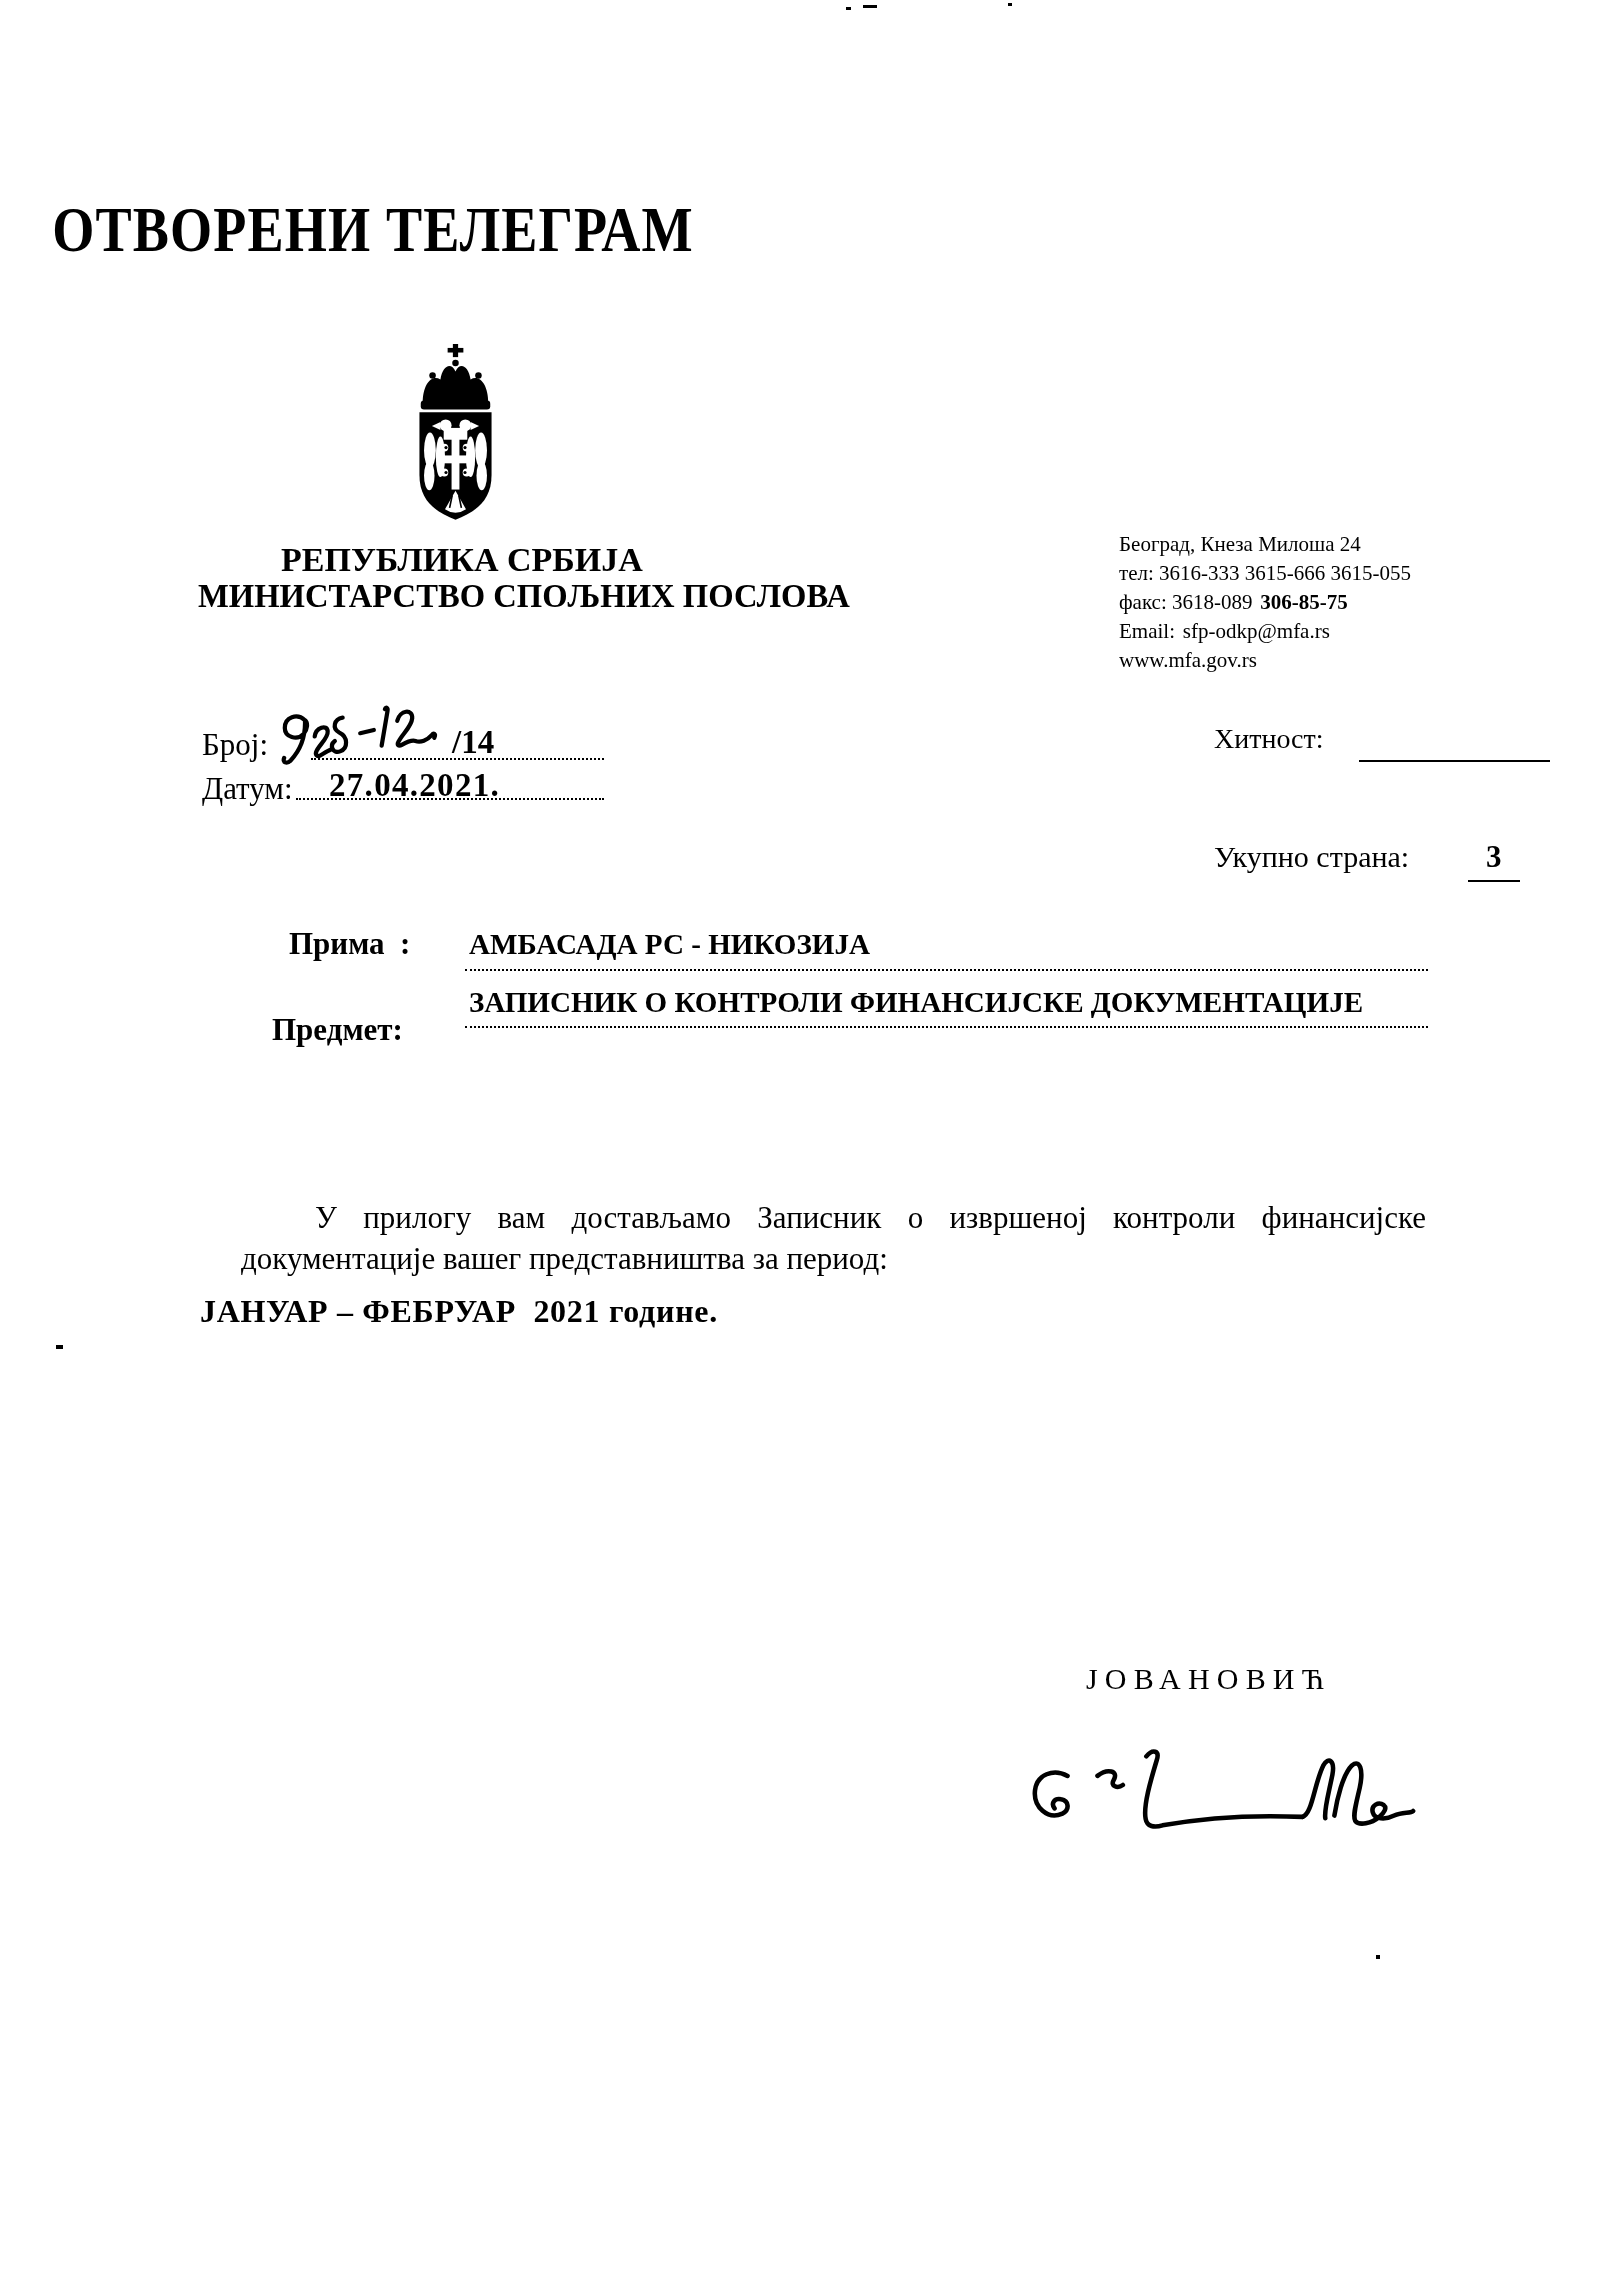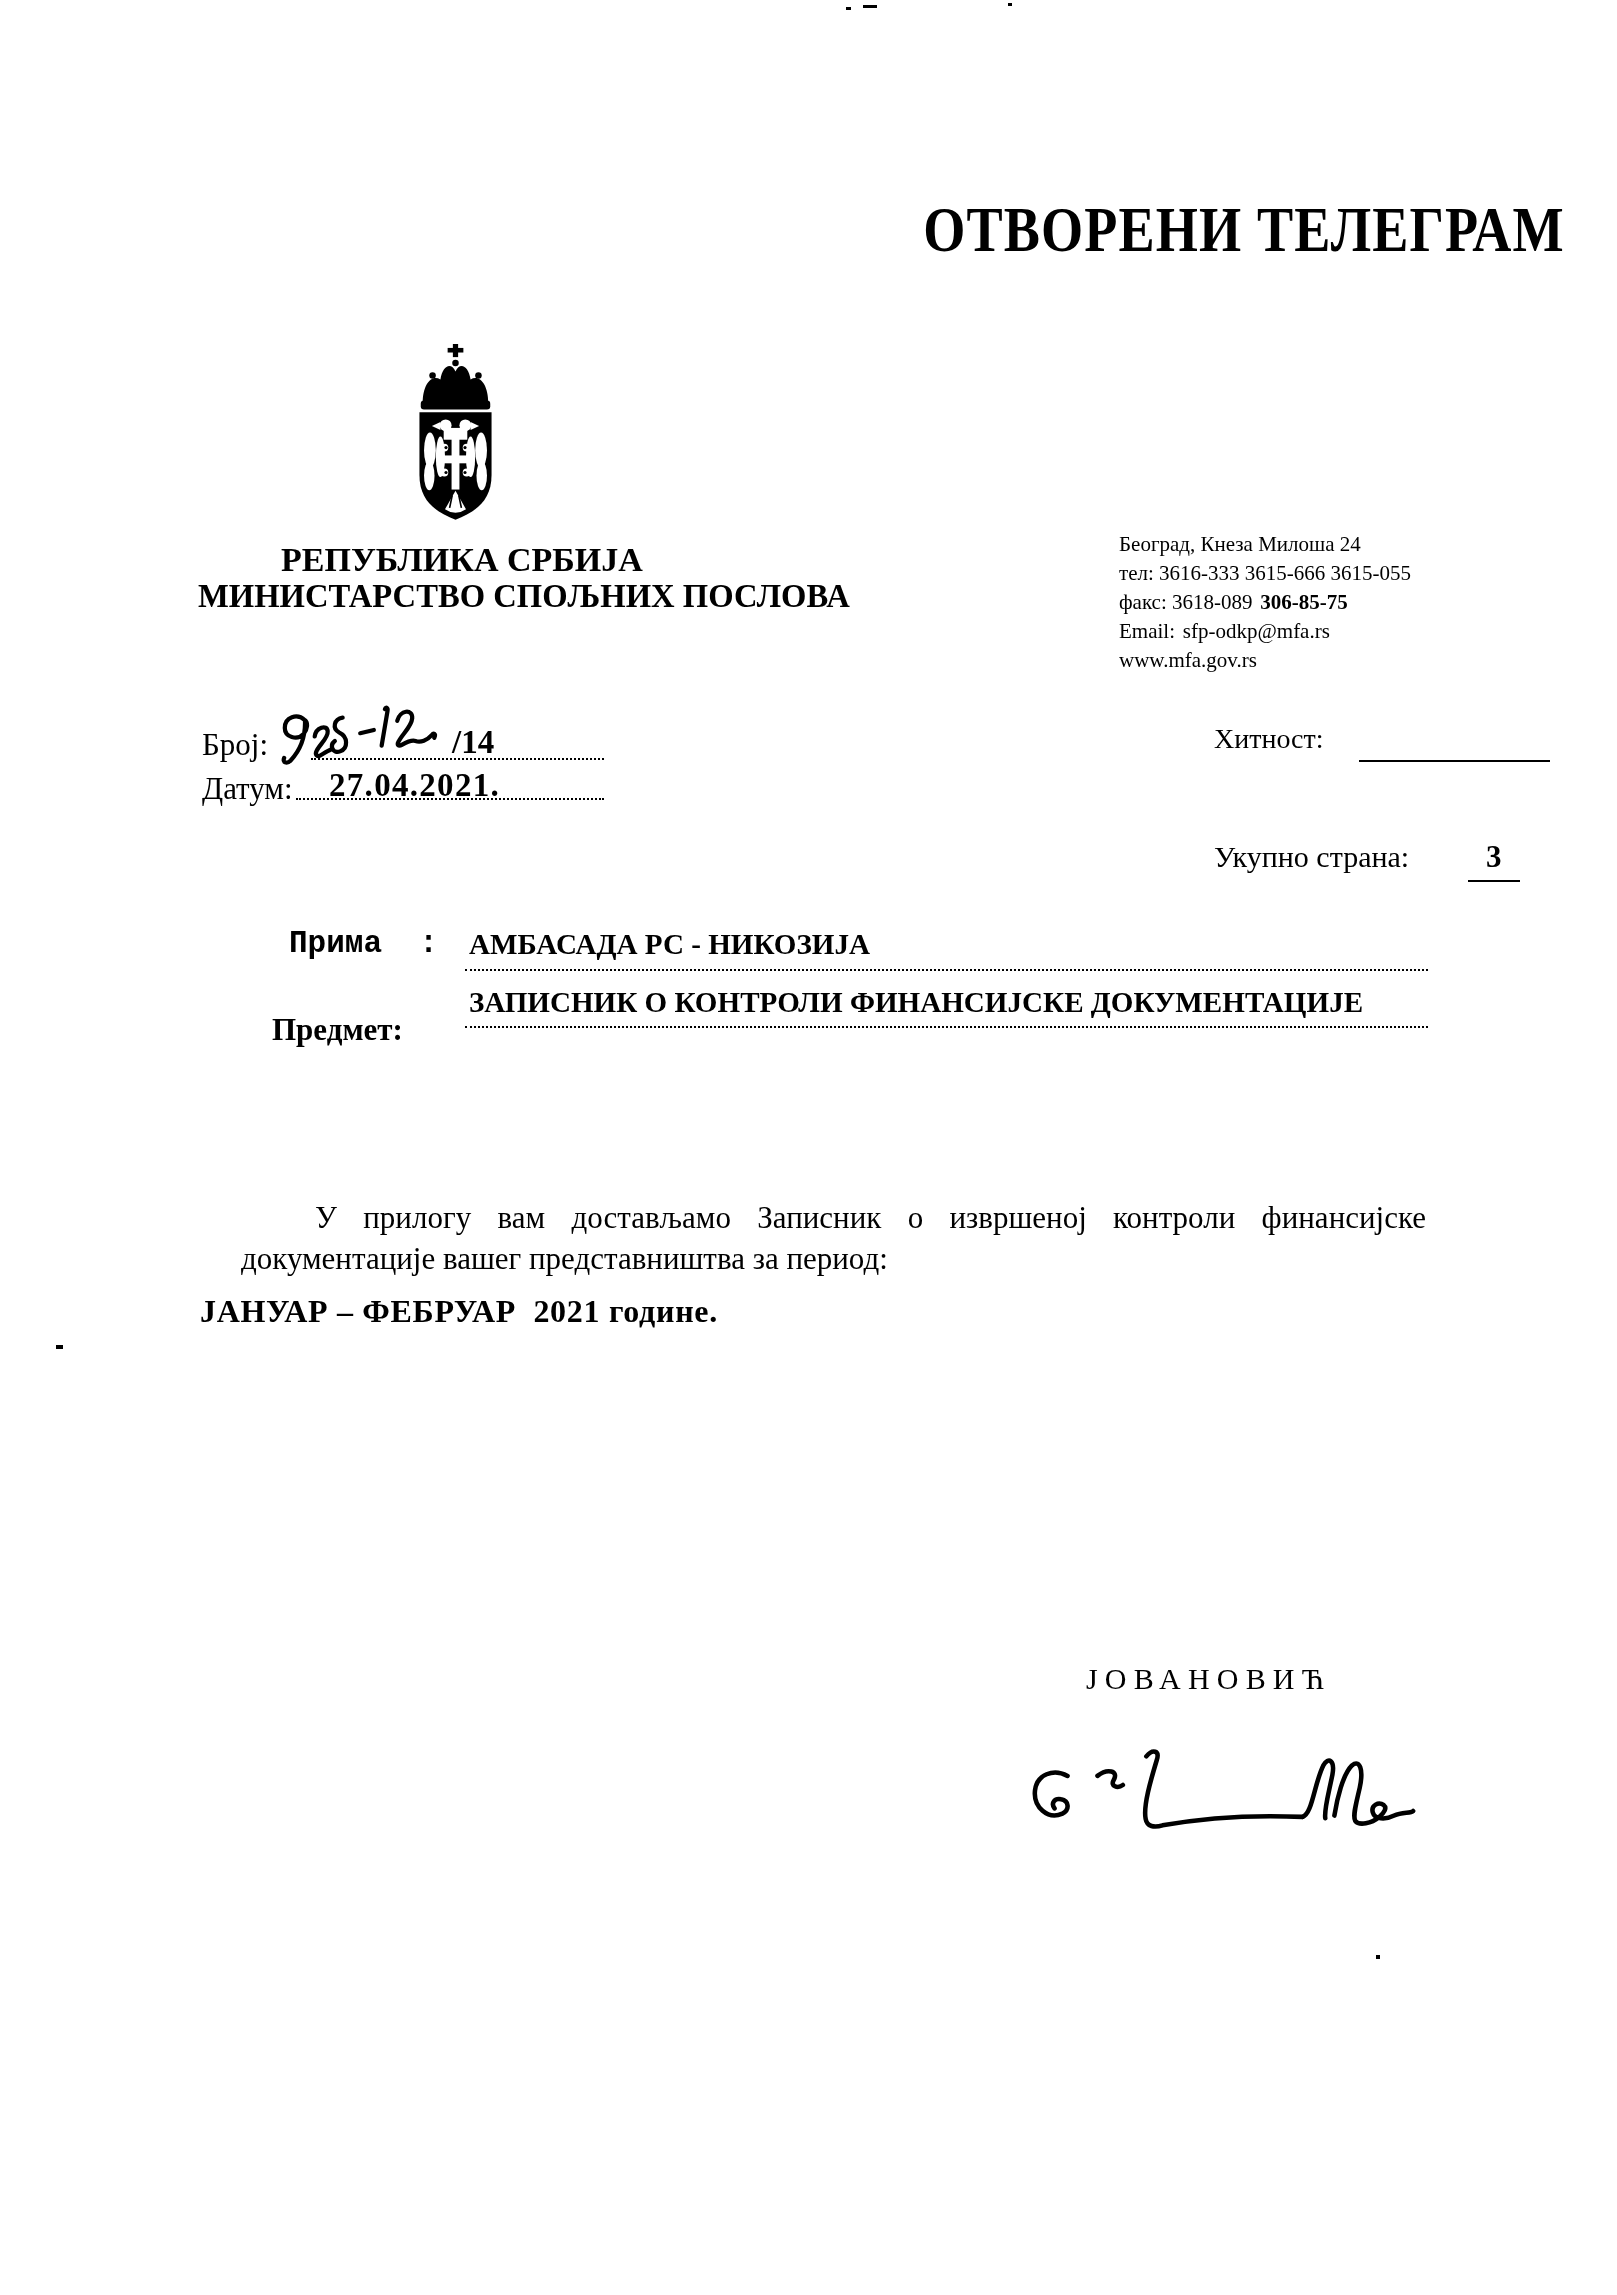--- a/index.html
+++ b/index.html
@@ -2,21 +2,21 @@
 <html style="font-size:10.4px"><head>
 <meta charset="utf-8">
 <style>
   html,body{margin:0;padding:0;background:#fff;}
   .page{
     position:relative;width:1617px;height:2295px;background:#fff;
     font-family:"Liberation Serif","DejaVu Serif",serif;color:#000;overflow:hidden;
   }
   .abs{position:absolute;line-height:1;white-space:nowrap;}
   .title{
-    left:0;right:0;top:199px;text-align:right;font-size:63px;font-weight:700;
+    left:0;right:0;top:199px;text-align:left;font-size:63px;font-weight:700;
   }
   .title-inner{display:inline-block;transform:scaleX(0.86);transform-origin:center;letter-spacing:1.3px;}
   .org1{left:281px;top:543px;font-size:34px;font-weight:700;}
   .org2{left:198px;top:579px;font-size:34px;font-weight:700;transform:scaleX(0.96);transform-origin:left;}
   .org3{left:195px;top:616px;font-size:33px;font-weight:700;}
   .hq{left:1119px;top:530px;font-size:21px;line-height:29px;}
   .hq .bold{font-weight:700;}
   .hq .gap{display:inline-block;width:7.8px;}
   .lbl{font-size:31px;}
   .num-label{left:202px;top:729px;}
@@ -26,21 +26,21 @@
   .dot-line.thin{border-top:2px dotted #000;}
   .num-line{left:311px;top:758px;width:293px;}
   .date-label{left:202px;top:773px;}
   .date-value{left:329px;top:769px;font-size:33px;font-weight:700;letter-spacing:1.3px;}
   .date-line{left:296px;top:798px;width:308px;}
   .urgency-label{left:1214px;top:725px;font-size:28px;}
   .urgency-line{left:1359px;top:760px;width:191px;height:0;border-top:2.6px solid #000;}
   .pages-label{left:1214px;top:842px;font-size:30px;}
   .pages-value{left:1486px;top:841px;font-size:31px;font-weight:700;}
   .pages-line{left:1468px;top:880px;width:52px;height:0;border-top:2.6px solid #000;}
-  .to-label{left:289px;top:928px;font-size:31px;font-weight:700;font-family:Liberation Mono, monospace;}
+  .to-label{left:289px;top:928px;font-size:31px;font-weight:700;}
   .to-value{left:469px;top:929px;font-size:30px;font-weight:700;transform:scaleX(0.97);transform-origin:left;}
   .to-line{left:465px;top:969px;width:963px;}
   .subj-label{left:272px;top:985px;font-size:31px;font-weight:700;margin-top:29px;}
   .subj-value{left:469px;top:987px;font-size:30px;font-weight:700;transform:scaleX(0.97);transform-origin:left;}
   .subj-line{left:465px;top:1026px;width:963px;}
   .body1{
     left:195px;top:1199px;width:1231px;font-size:31px;line-height:38px;
     text-indent:120px;text-align:justify;text-align-last:justify;white-space:normal;
   }
   .body2{left:195px;top:1243px;font-size:31px;margin-left:46px;}

